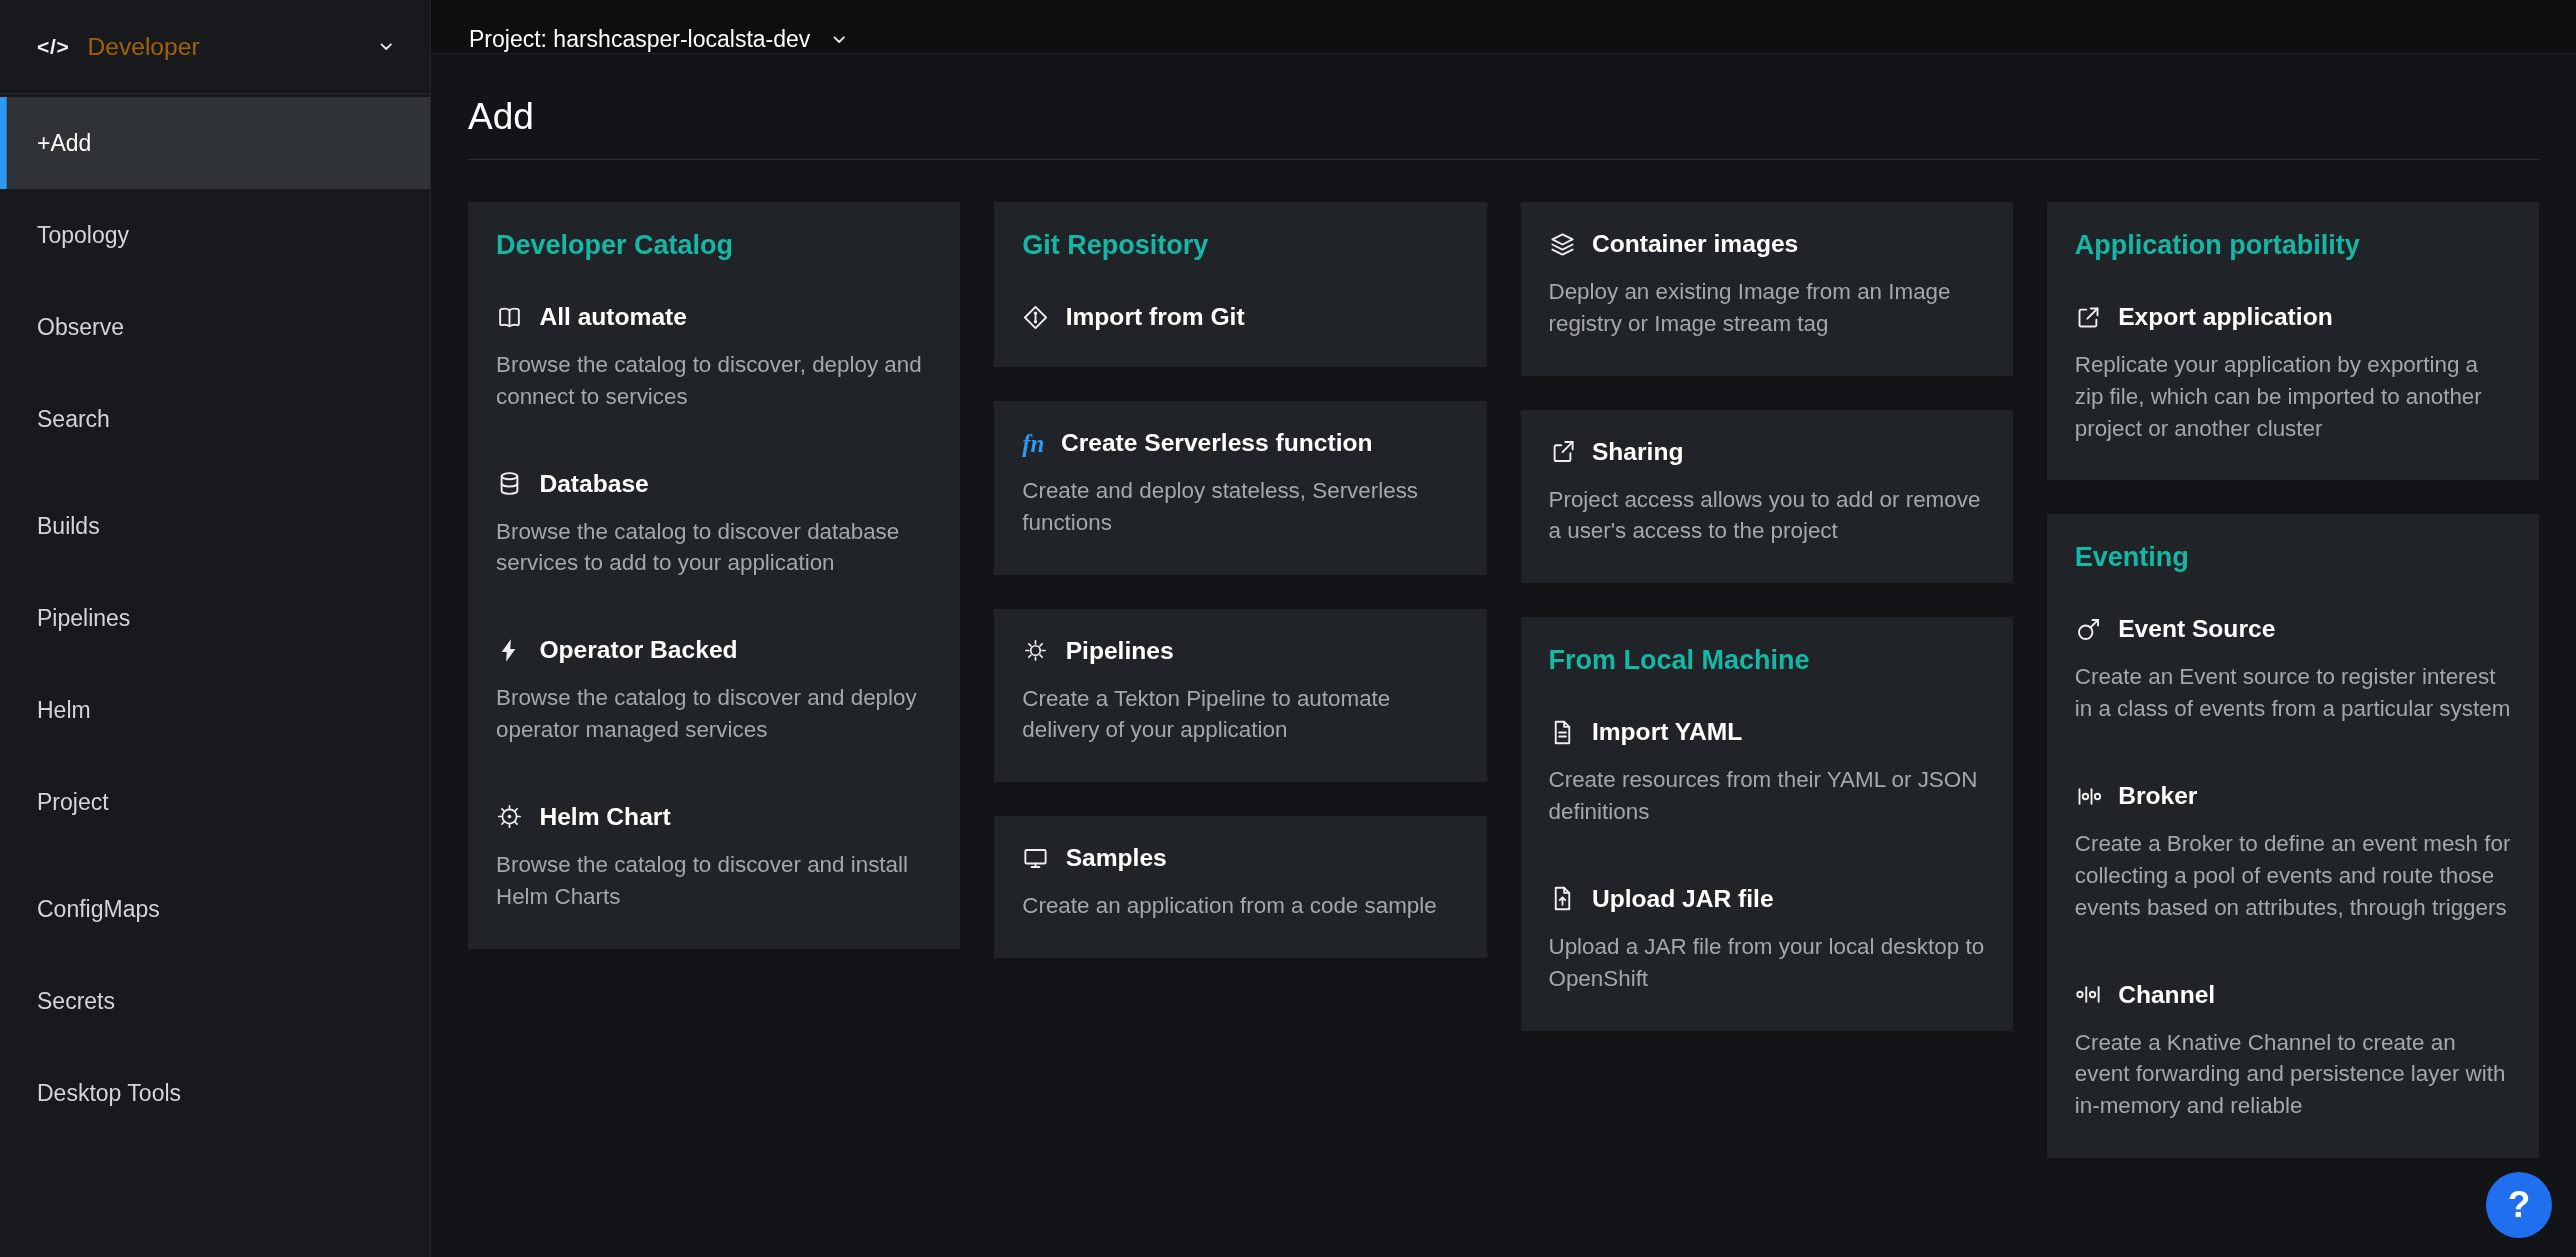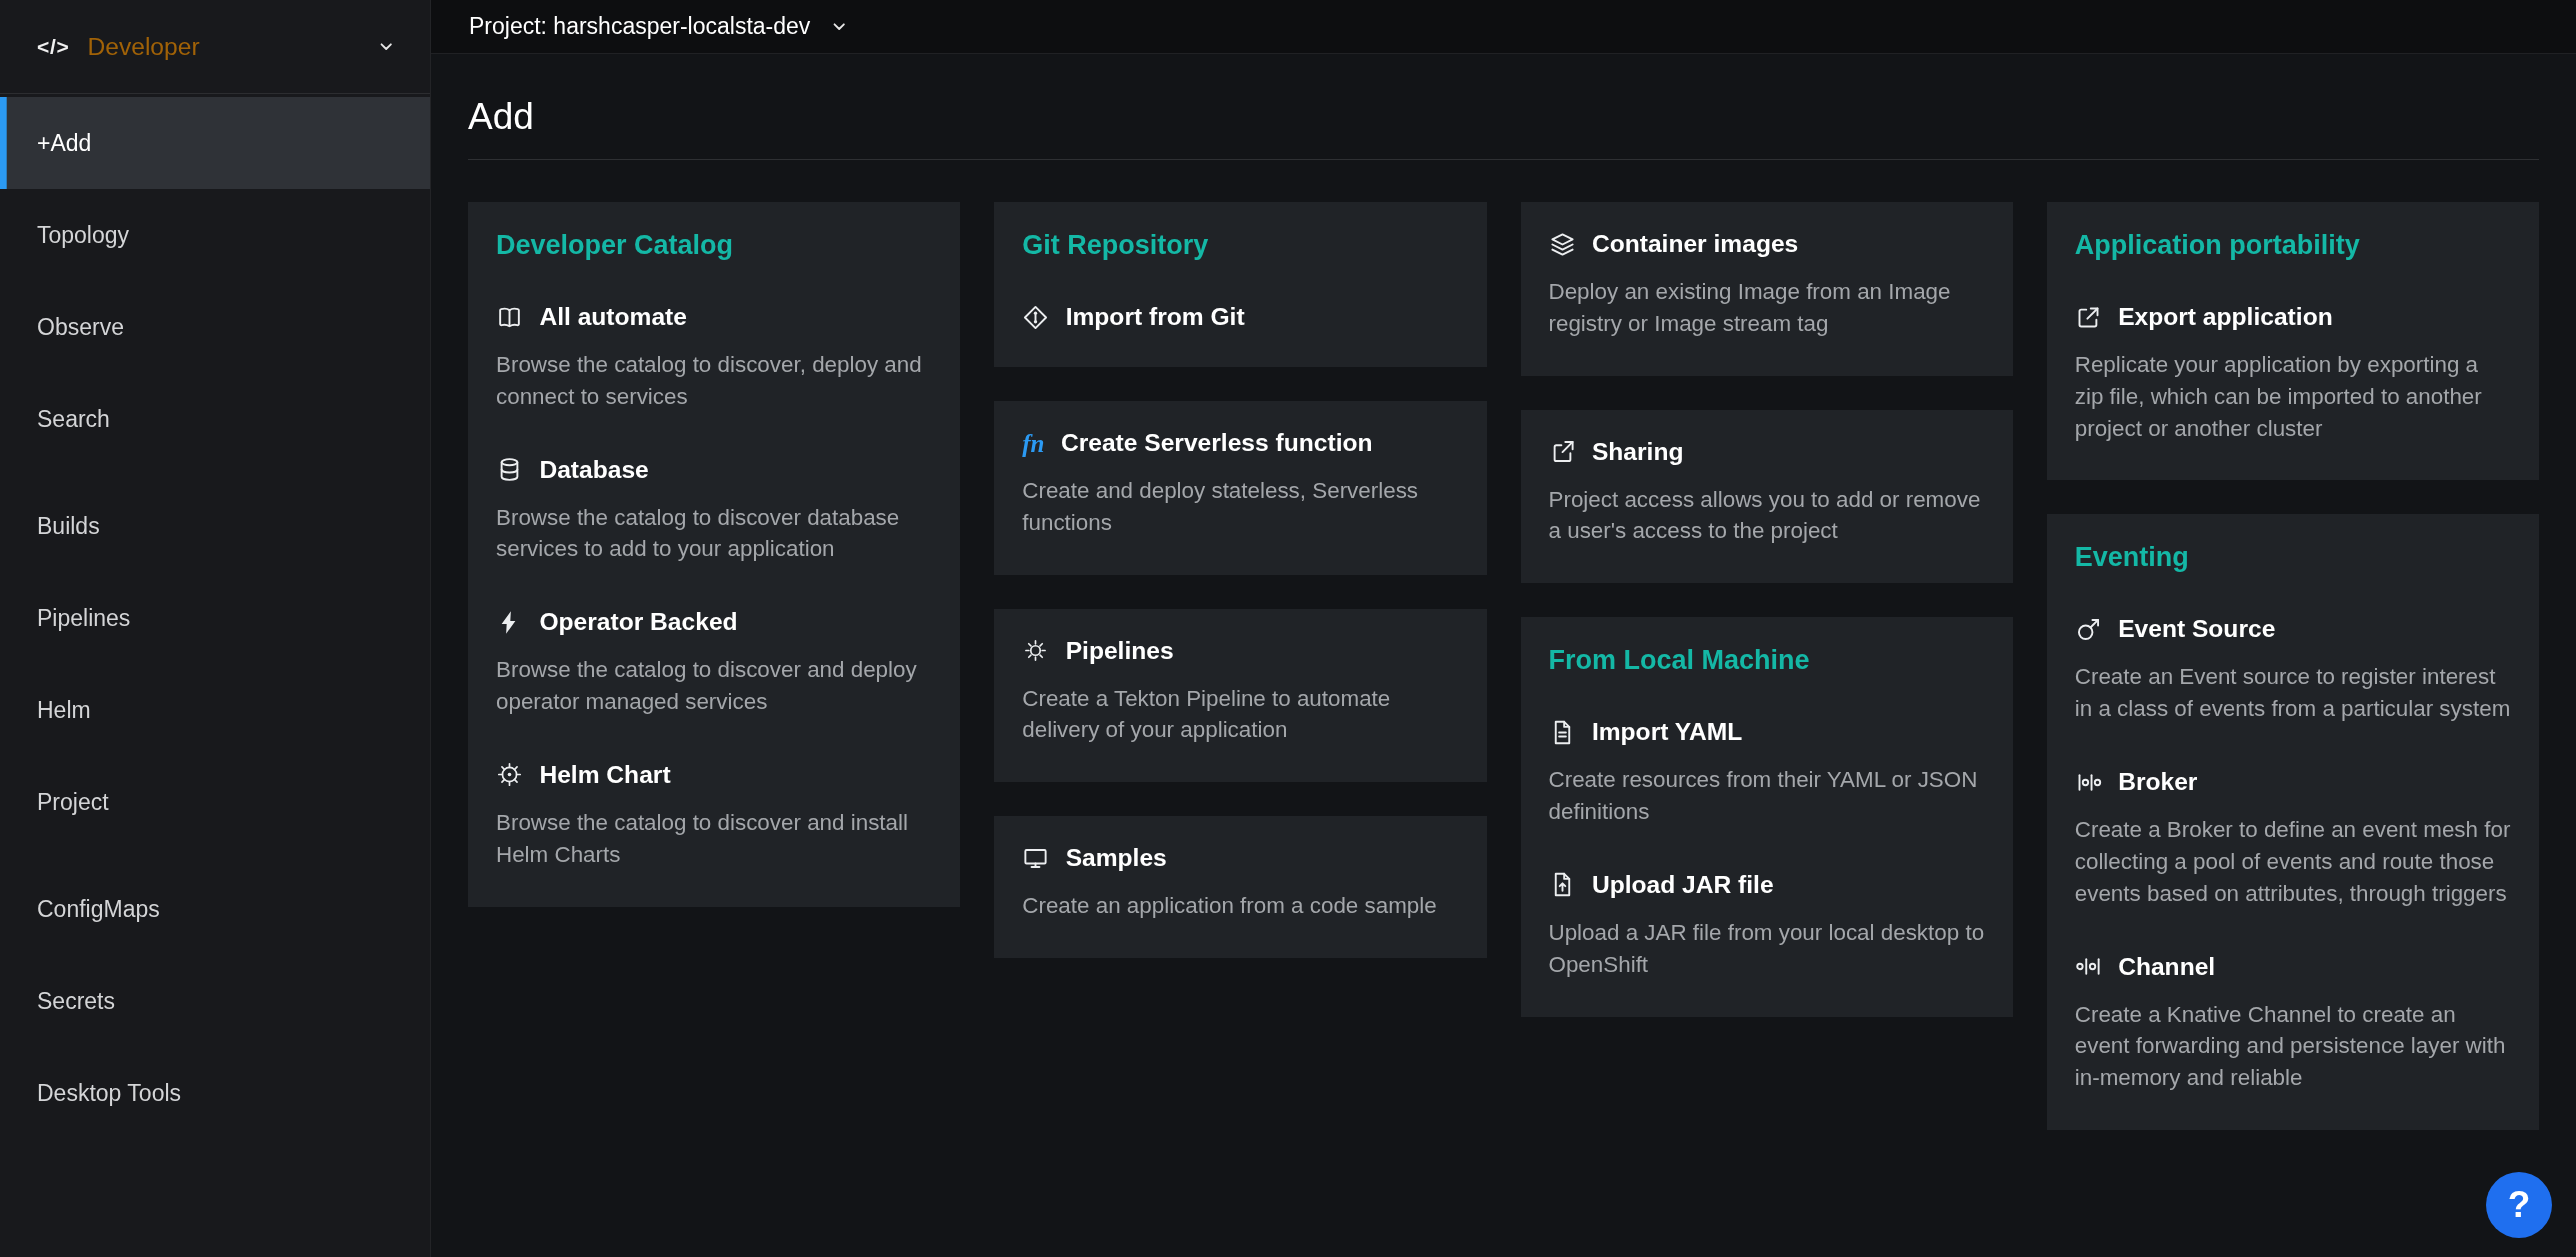--- a/index.html
+++ b/index.html
@@ -15,40 +15,40 @@
   .caret svg{width:22.4px;height:22.4px}
   .persp-caret{margin-left:auto}
   nav{padding-top:3px}
   .nav-group{list-style:none}
   .nav-group + .nav-group{margin-top:15px}
   .nav-item{height:92px;display:flex;align-items:center;padding-left:37px;font-size:23px;color:#d4d5d7;cursor:pointer}
   .nav-item.active{background:#2f3237;color:#fff;box-shadow:inset 6.7px 0 0 0 #2b9af3}
 
   
   .main{flex:1;display:flex;flex-direction:column;min-width:0}
-  .topbar{height:54px;flex:0 0 54px;background:#0d0e10;display:flex;align-items:center;padding:0 38px;border-bottom:0.7px solid #202124}
+  .topbar{height:54px;flex:0 0 54px;background:#0d0e10;display:flex;align-items:flex-end;padding:0 38px;border-bottom:0.7px solid #202124}
   .project-dd{display:flex;align-items:center;gap:18px;font-size:23px;color:#fff;cursor:pointer}
   .content{flex:1;background:#121417;padding:42px 37px 0;overflow:hidden;position:relative}
   .page-title{font-size:37px;font-weight:500;color:#fff}
   .page-subrow{margin-top:22.4px;display:flex;align-items:center;justify-content:space-between}
   .book-btn{display:flex;color:#cfd2d5;cursor:pointer;background:none;border:none}
   .book-btn svg{width:37px;height:37px}
   .details-toggle{display:flex;align-items:center;gap:19.4px}
   .switch{width:57px;height:28px;border-radius:14px;background:#2b9af3;position:relative;display:inline-block;cursor:pointer;border:none}
   .switch .knob{position:absolute;top:3.7px;right:3.7px;width:21px;height:21px;border-radius:50%;background:#fff}
   .toggle-label{font-size:22.4px;color:#fff}
   .divider{margin-top:21px;border-bottom:0.7px solid #2e3033}
 
   
   .grid{margin-top:42px;display:grid;grid-template-columns:repeat(4,1fr);gap:34px;align-items:start}
   .col{display:flex;flex-direction:column;gap:34px}
   .card{background:#202327;padding:28px 28px 36px}
   .card-title{font-size:27px;font-weight:600;color:#14b8a6;margin-bottom:42px}
   .tile{cursor:pointer}
-  .tile + .tile{margin-top:43px}
+  .tile + .tile{margin-top:57px}
   .tile-head{display:flex;align-items:center;gap:16.4px}
   .tile-head .icon{display:flex;color:#eceef0;flex:0 0 auto}
   .tile-head .icon svg{width:27px;height:27px}
   .fn-glyph{font-style:italic;font-weight:700;font-size:25px;line-height:1;color:#2b9af3;font-family:"Liberation Serif",serif}
   .tile-title{font-size:24.6px;font-weight:600;color:#fff}
   .tile-desc{margin-top:18px;font-size:22.4px;line-height:1.42;color:#a4a7ab}
 
   .help-btn{position:fixed;right:24px;bottom:19.4px;width:66px;height:66px;border-radius:50%;background:#1f6fef;color:#fff;font-size:37px;font-weight:700;border:none;cursor:pointer;display:flex;align-items:center;justify-content:center;font-family:inherit;z-index:10}
 </style>
 </head>

